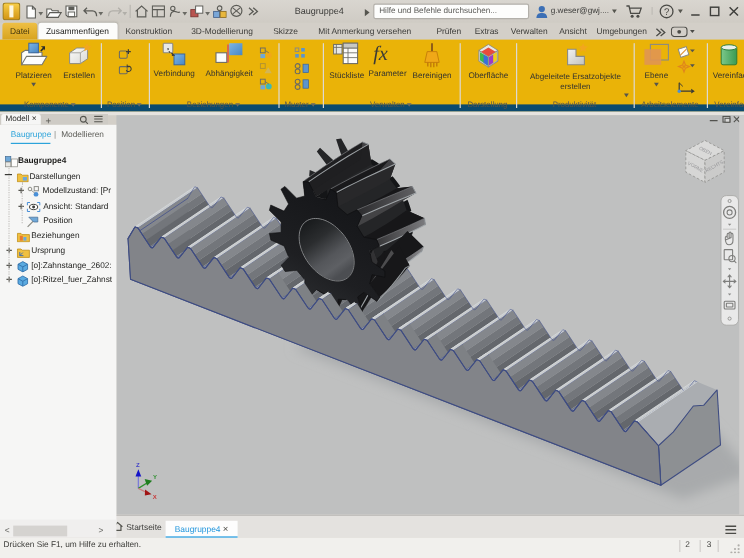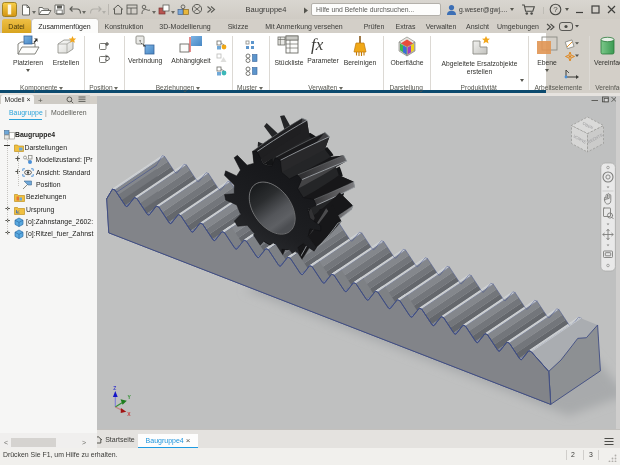--- a/index.html
+++ b/index.html
@@ -20,22 +20,22 @@
   padding-right:3px; }
 
 #tabrow { position:absolute; left:0; top:19px; width:620px; height:14px; background:#d3cfc8;
   font-size:7px; color:#3c3c39; }
 .rtab { position:absolute; top:0; height:14px; line-height:15px; text-align:center; }
 #tab-datei { left:2px; width:29px; background:linear-gradient(#eebf45,#d8a41f); color:#46380d;
   border-radius:2.5px 2.5px 0 0; }
 #tab-active { left:31.5px; width:66px; background:#fcfcfb; border-radius:2.5px 2.5px 0 0;
   color:#1e1e1c; box-shadow:0 0 2px rgba(0,0,0,0.18); }
 
-#ribbon { position:absolute; left:0; top:33px; width:546px; height:60px; background:#ffffff;
-  border-bottom:3px solid #0c4a6e; }
+#ribbon { position:absolute; left:0; top:33px; width:620px; height:60px; background:#eab308;
+  border-bottom:6px solid #0c4a6e; }
 .rsep { position:absolute; top:3px; height:54px; width:1px; background:#dcd9d4; }
 .plabel { position:absolute; top:49px; height:11px; font-size:6.6px; color:#56564f; width:100px;
   text-align:center; line-height:11px; }
 .bigbtn { position:absolute; top:2px; text-align:center; font-size:6.8px; color:#33332f; }
 .btxt { margin-top:1px; }
 .caret { display:inline-block; width:0; height:0; border-left:2.5px solid transparent;
   border-right:2.5px solid transparent; border-top:3px solid #55554e; vertical-align:middle; }
 .mini { position:absolute; }
 
 #brtabs { position:absolute; left:0; top:95px; width:90px; height:8.5px; background:#cecbc5;

